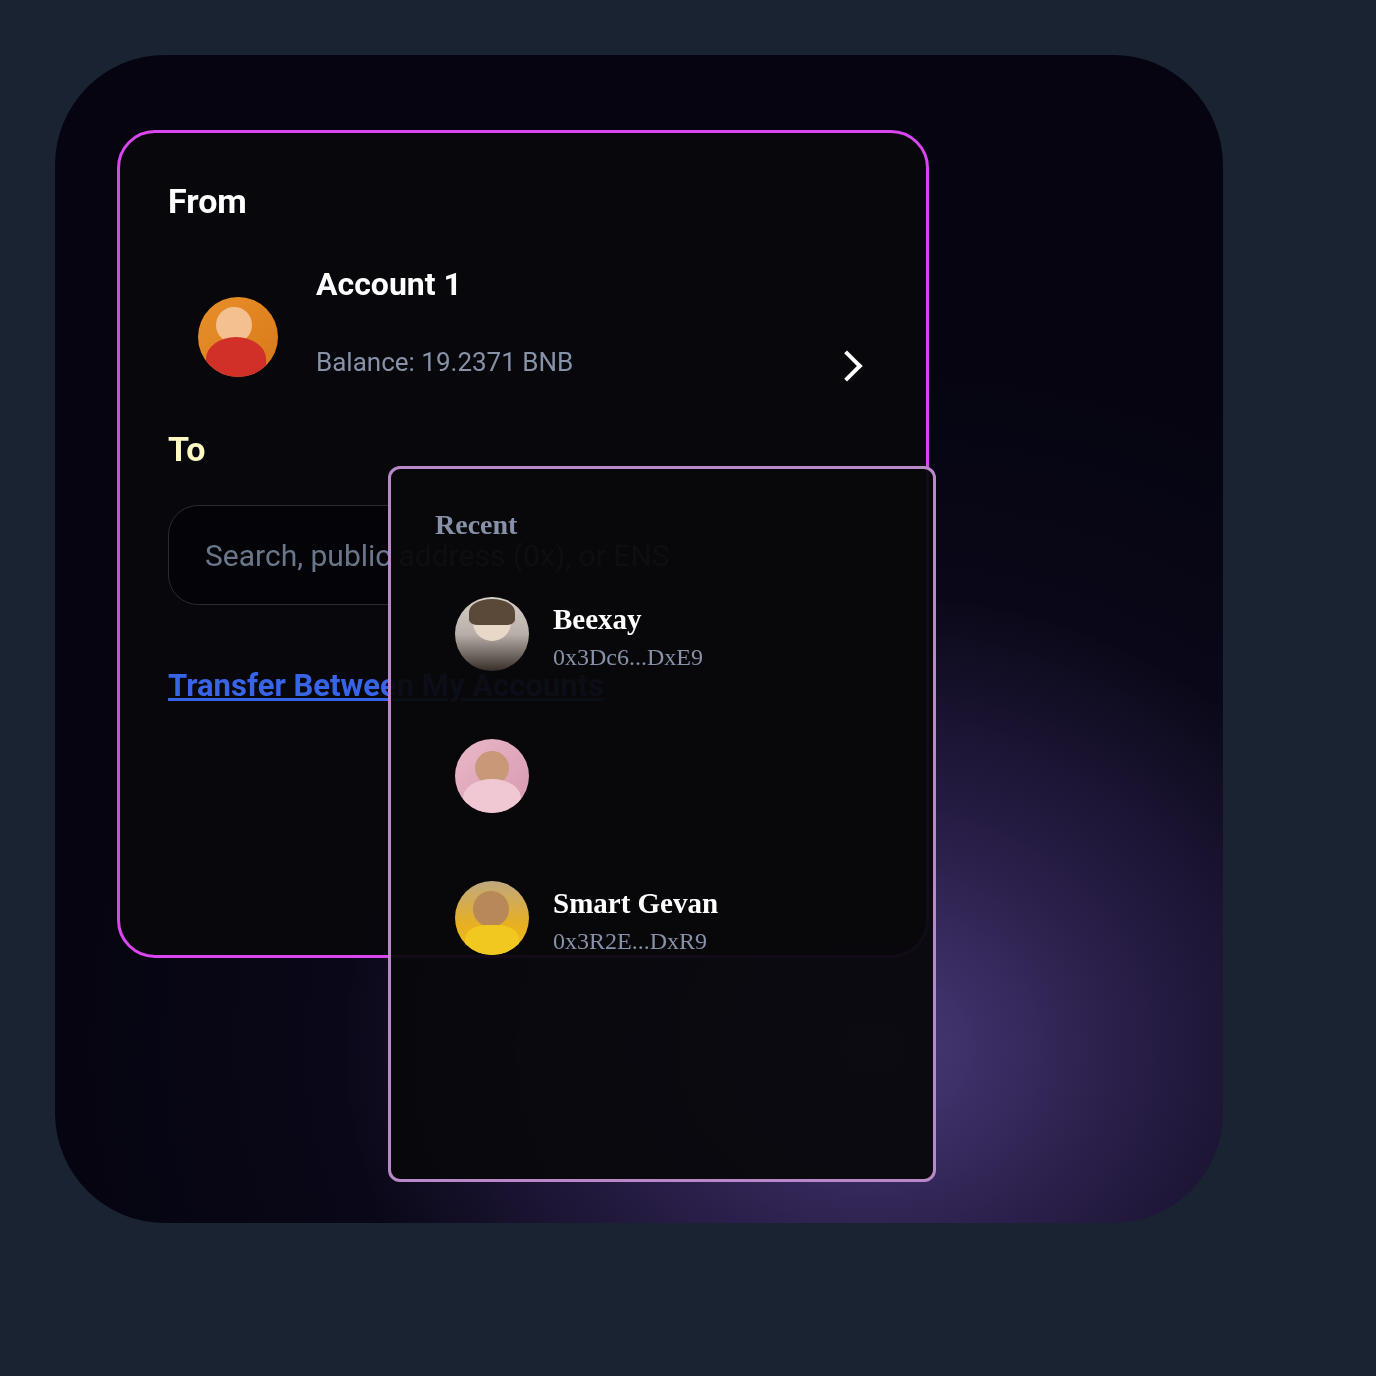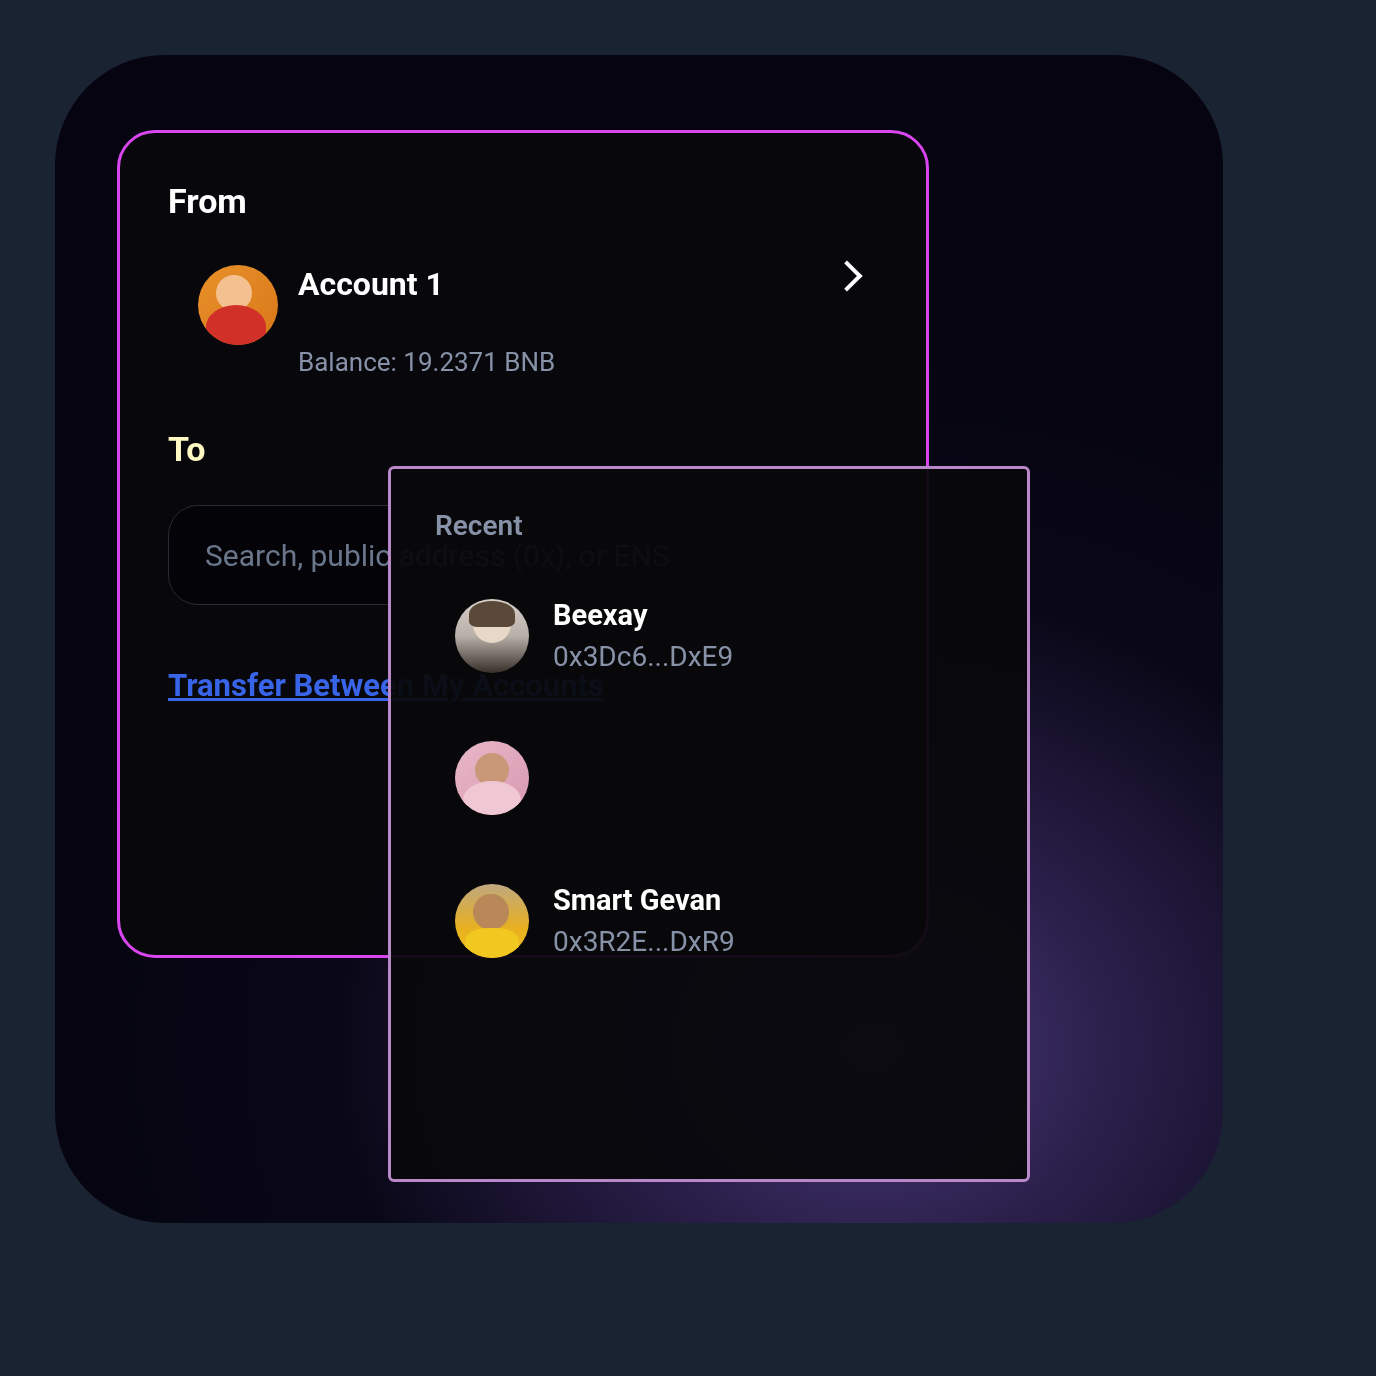--- a/index.html
+++ b/index.html
@@ -15,21 +15,21 @@
   background:radial-gradient(ellipse 70% 60% at 70% 85%, #4a3a7a 0%, #2a1f4a 30%, #0a0818 65%, #050410 100%);
 }
 .main-panel {
   position:absolute; left:117px; top:130px; width:812px; height:828px;
   background:rgba(8,8,12,0.92);
   border:3px solid #d946ef;
   border-radius:38px;
   padding:48px 48px 40px 48px;
 }
 .section-label { color:#fff; font-size:34px; font-weight:700; margin-bottom:44px; }
-.account-row { display:flex; align-items:flex-start; gap:20px; padding-left:30px; cursor:pointer; margin-bottom:52px; }
+.account-row { display:flex; align-items:flex-end; gap:38px; padding-left:30px; cursor:pointer; margin-bottom:52px; }
 .avatar { width:80px; height:80px; border-radius:50%; flex-shrink:0; }
 .av-main { background:linear-gradient(135deg,#e8902a 0%,#d87818 100%); position:relative; overflow:hidden; }
 .av-main::before { content:""; position:absolute; left:18px; top:10px; width:36px; height:36px; border-radius:50%; background:#f4c090; }
 .av-main::after { content:""; position:absolute; left:8px; top:40px; width:60px; height:44px; border-radius:50% 50% 0 0; background:#d03028; }
 .account-info { flex:1; }
 .account-name { color:#fff; font-size:32px; font-weight:700; margin-bottom:10px; }
 .account-balance { color:#8792a8; font-size:26px;margin-top:44px; }
 .chevron { width:22px; height:22px; border-top:4px solid #fff; border-right:4px solid #fff; transform:rotate(45deg); margin-right:20px; }
 .to-label { color:#fef9c3; font-size:34px; font-weight:700; margin-bottom:36px; }
 .search-box {
@@ -39,40 +39,41 @@
   color:#6a768a; font-size:30px;
   font-family:inherit; outline:none;
 }
 .search-box::placeholder { color:#6a768a; }
 .transfer-link {
   display:inline-block; margin-top:62px;
   color:#3864e8; font-size:31px; font-weight:700;
   text-decoration:underline; cursor:pointer;
 }
 .recent-panel {
-  position:absolute; left:388px; top:466px; width:642px; height:716px;
+  position:absolute; left:388px; top:466px; width:548px; height:716px;
   background:rgba(8,8,12,0.95);
   border:3px solid #b888c8;
-  border-radius:6px;
+  border-radius:12px;
   padding:40px 44px;
+  font-family:Liberation Serif, serif;
 }
 .recent-title { color:#8792a8; font-size:28px; font-weight:600; margin-bottom:40px; }
 .recent-item { display:flex; align-items:flex-end; gap:24px; padding:16px 20px; cursor:pointer; margin-bottom:36px; }
 .r-avatar { width:74px; height:74px; border-radius:50%; flex-shrink:0; position:relative; overflow:hidden; }
 .r-av1 { background:linear-gradient(180deg,#d8d0c8 0%,#b8b0a8 50%,#383028 100%); }
 .r-av1::before { content:""; position:absolute; left:18px; top:6px; width:38px; height:38px; border-radius:50%; background:#e8d8c8; }
 .r-av1::after { content:""; position:absolute; left:14px; top:2px; width:46px; height:26px; border-radius:50% 50% 20% 20%; background:#5a4838; }
 .r-av2 { background:linear-gradient(135deg,#e8b8c8 0%,#d898b0 100%); }
 .r-av2::before { content:""; position:absolute; left:20px; top:12px; width:34px; height:34px; border-radius:50%; background:#c89878; }
 .r-av2::after { content:""; position:absolute; left:8px; top:40px; width:58px; height:38px; border-radius:50% 50% 0 0; background:#f0c8d4; }
 .r-av3 { background:linear-gradient(180deg,#c0a880 0%,#e8b020 60%,#f0c020 100%); }
 .r-av3::before { content:""; position:absolute; left:18px; top:10px; width:36px; height:36px; border-radius:50%; background:#b88858; }
 .r-av3::after { content:""; position:absolute; left:10px; top:44px; width:54px; height:34px; border-radius:40% 40% 0 0; background:#f0c820; }
 .r-name { color:#fff; font-size:29px; font-weight:700; margin-bottom:8px; }
-.r-addr { color:#8792a8; font-size:28px; }
+.r-addr { color:#8792a8; font-size:24px; }
 </style>
 </head>
 <body>
 
 <div class="bg-card"></div>
 
 <div class="main-panel">
   <div class="section-label">From</div>
   <div class="account-row">
     <div class="avatar av-main"></div>

